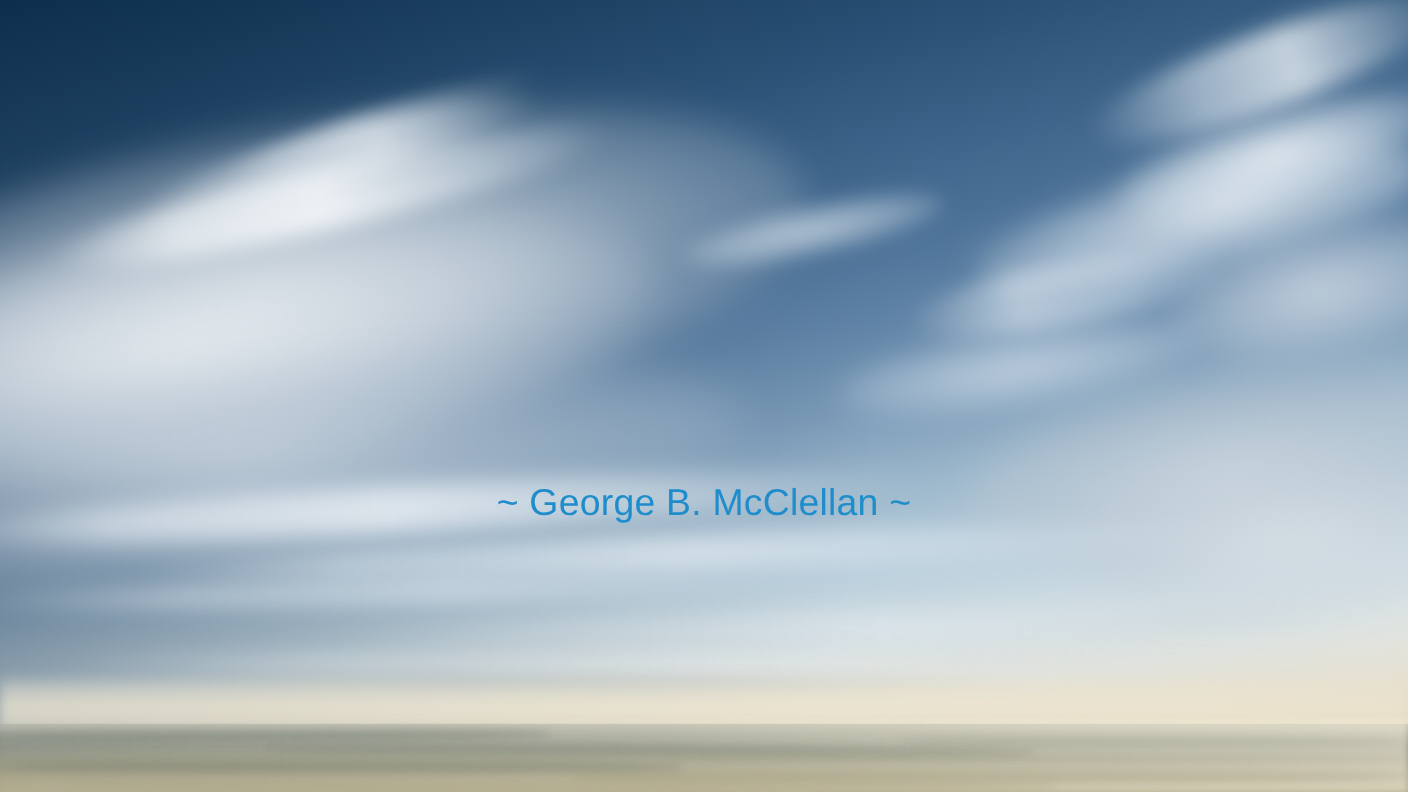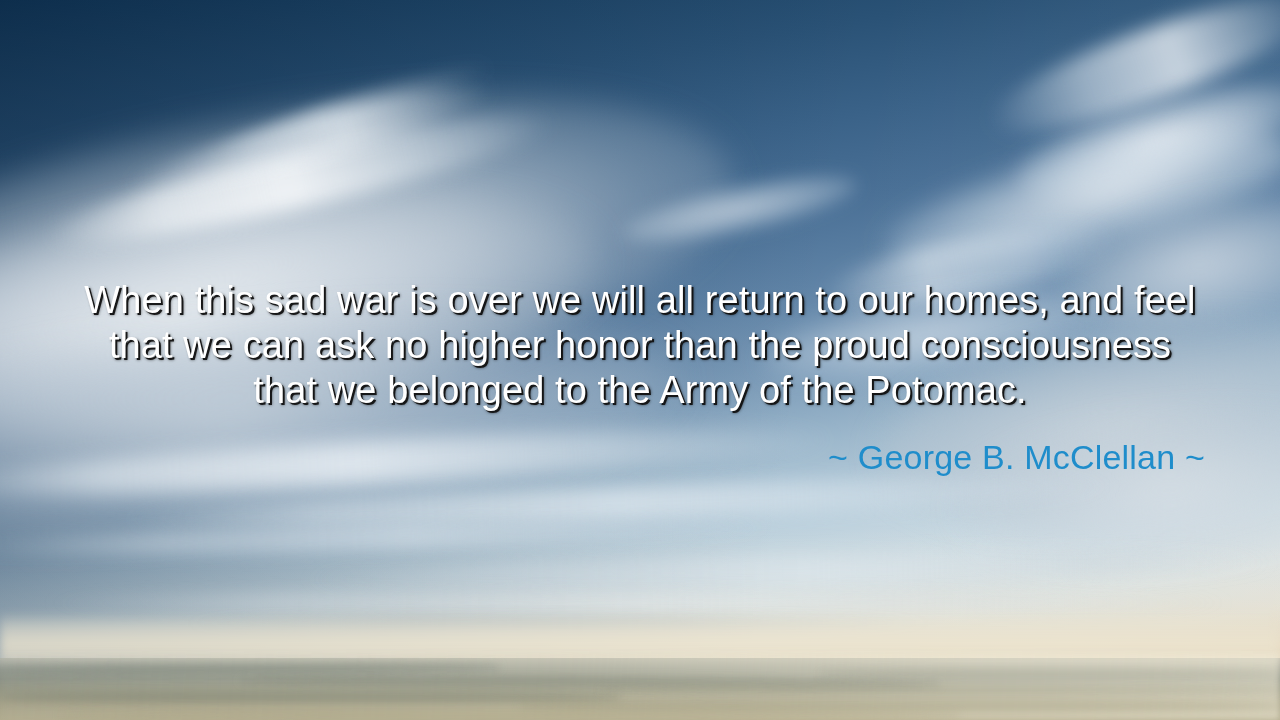--- a/index.html
+++ b/index.html
@@ -379,21 +379,21 @@
       2px 2px 0 rgba(18,18,18,0.95),
       2px 2px 3px rgba(0,0,0,0.6);
     white-space: pre-line;
   }
   .attribution {
     position: absolute;
     left: 50%;
     top: 436px;
     transform: translateX(-50%);
     width: 1130px;
-    text-align: right;
+    text-align: center;
     margin: 0;
     font-size: 34px;
     line-height: 42px;
     color: #1f8dcb;
     font-weight: 400;
     letter-spacing: 0.2px;
   }
 </style>
 </head>
 <body>
@@ -430,19 +430,16 @@
   <div class="land"></div>
   <div class="land-haze"></div>
   <div class="land-stripe ls-1"></div>
   <div class="land-stripe ls-2"></div>
   <div class="land-stripe ls-3"></div>
   <div class="land-stripe ls-4"></div>
   <div class="land-stripe ls-5"></div>
   <div class="land-stripe ls-6"></div>
   <div class="land-stripe ls-7"></div>
 
-  <div class="quote-block">
-    <p class="quote-text">When this sad war is over we will all return to our homes, and feel that we can ask no higher honor than the proud consciousness that we belonged to the Army of the Potomac.</p>
-  </div>
 
   <p class="attribution">~ George B. McClellan ~</p>
 
 </div>
 
 </body></html>

